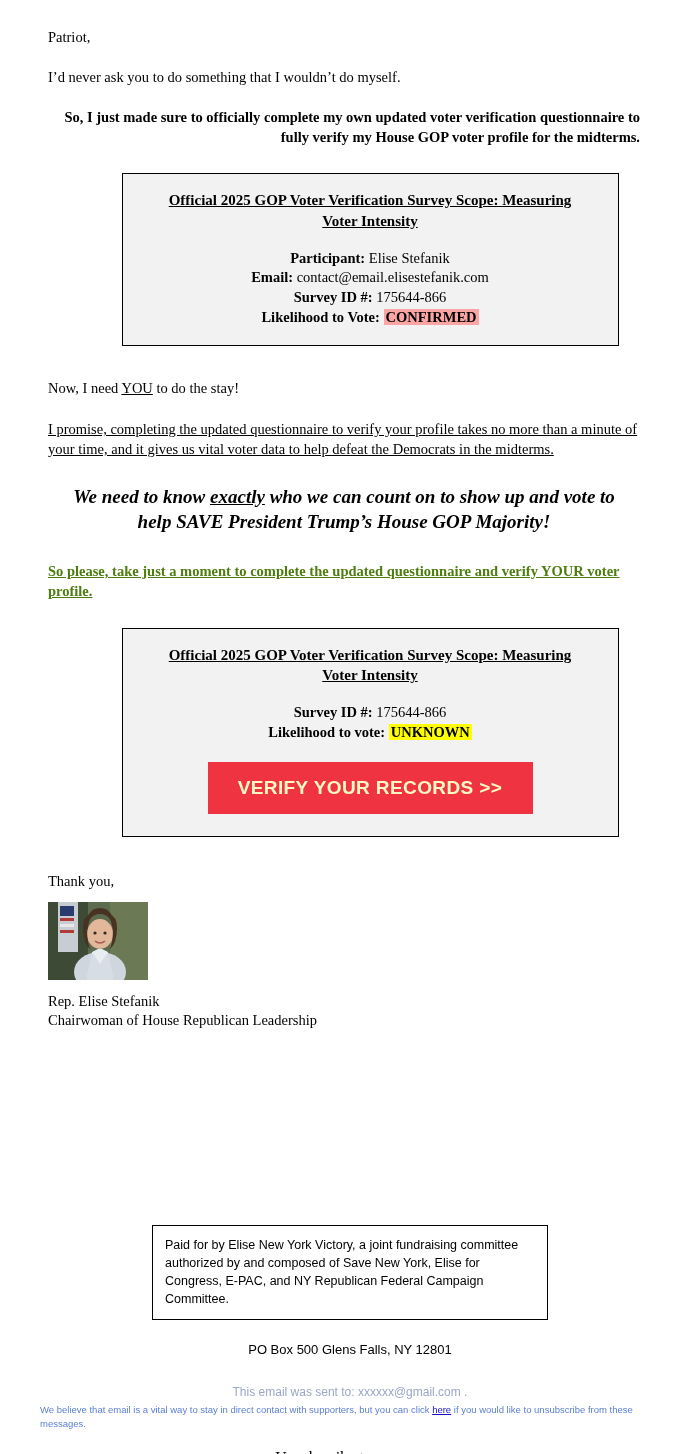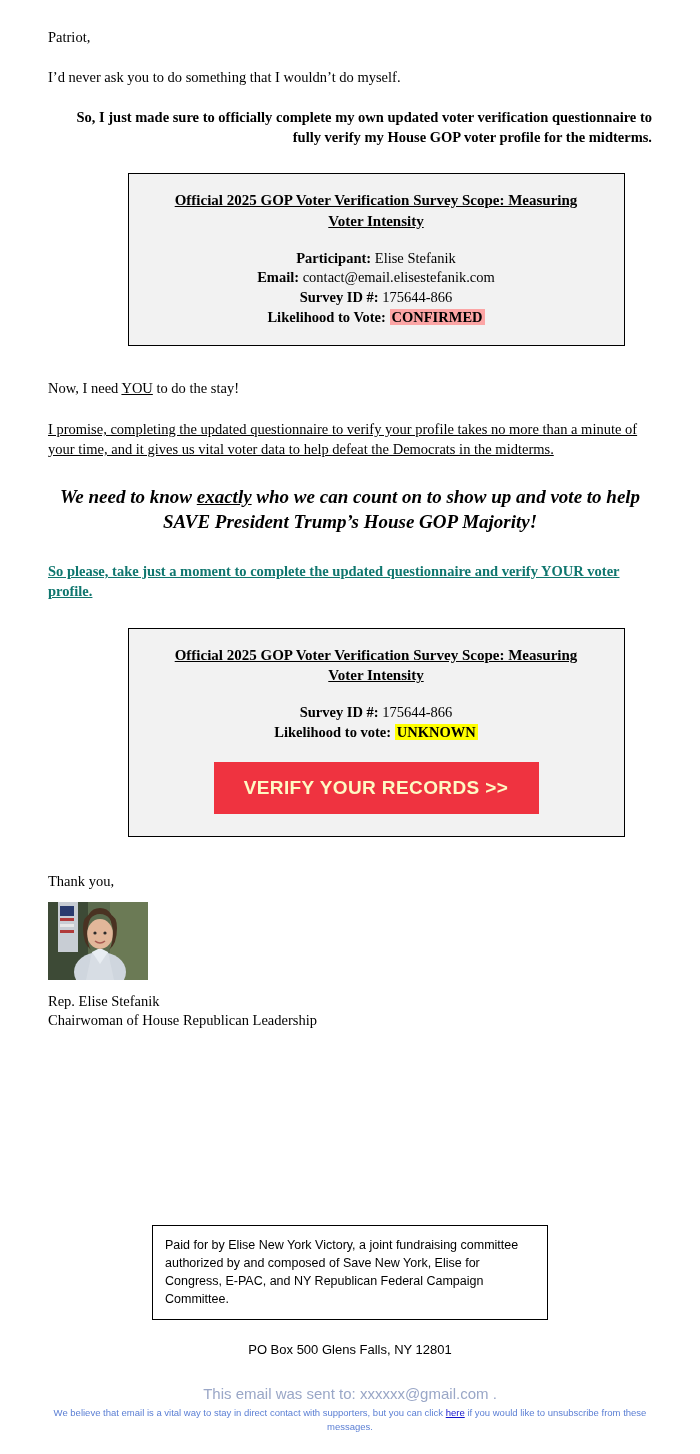--- a/index.html
+++ b/index.html
@@ -8,21 +8,21 @@
     background: #ffffff;
   }
   body {
     width: 700px;
     min-height: 1454px;
     font-family: "Liberation Serif", serif;
     color: #000000;
     position: relative;
   }
   .email-body {
-    padding: 28px 48px 0 48px;
+    padding: 28px 60px 0 48px;
     box-sizing: border-box;
   }
   p.para {
     font-size: 14.5px;
     line-height: 1.25;
     margin: 0 0 22px 0;
   }
   p.bold-para {
     font-size: 14.5px;
     font-weight: bold;
@@ -41,21 +41,21 @@
     font-style: italic;
     font-weight: bold;
     text-align: center;
     line-height: 1.35;
     margin: 0 0 26px 0;
     padding: 0 10px;
   }
   .link-para {
     font-size: 14.5px;
     font-weight: bold;
-    color: #0f766e;
+    color: #4d7c0f;
     text-decoration: underline;
     line-height: 1.4;
     margin: 0 0 26px 0;
     display: block;
   }
   .now-line {
     font-size: 14.5px;
     margin: 0 0 22px 0;
   }
   .u { text-decoration: underline; }
@@ -148,26 +148,25 @@
   }
   .po-box {
     text-align: center;
     font-family: "Liberation Sans", sans-serif;
     font-size: 13px;
     margin-top: 22px;
   }
   .sent-to {
     text-align: center;
     font-family: "Liberation Sans", sans-serif;
-    font-size: 15px;
+    font-size: 12px;
     color: #9aa7c7;
     margin-top: 28px;
   }
   .believe {
-    text-align: center;
     font-family: "Liberation Sans", sans-serif;
     font-size: 9.5px;
     color: #5b7fd4;
     line-height: 1.5;
     margin-top: 4px;
     padding: 0 40px;
   }
   .believe a { color: #1414cc; text-decoration: underline; }
   .unsub-row {
     text-align: center;

